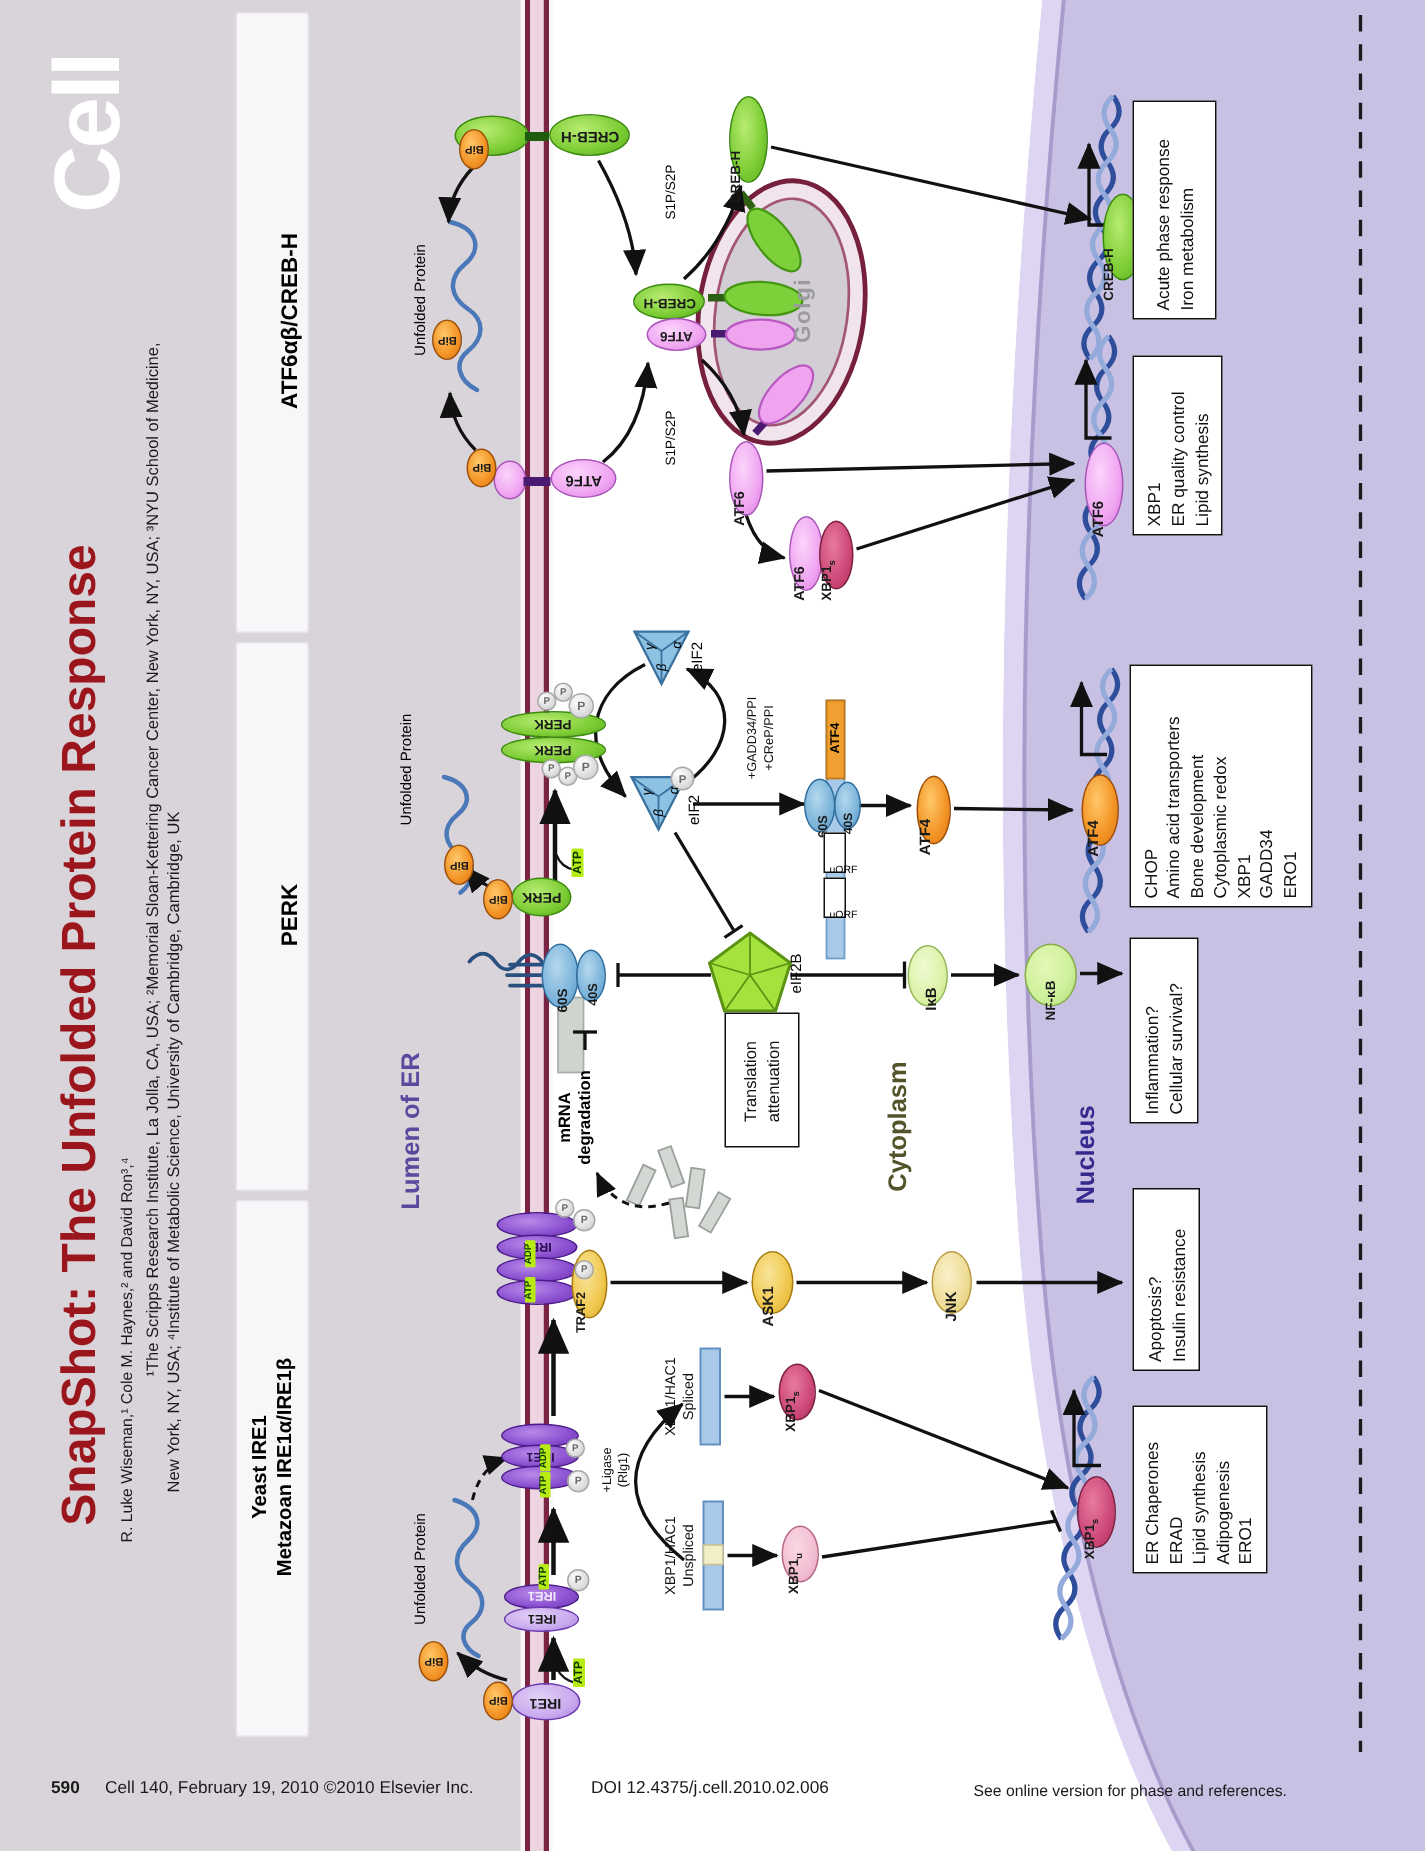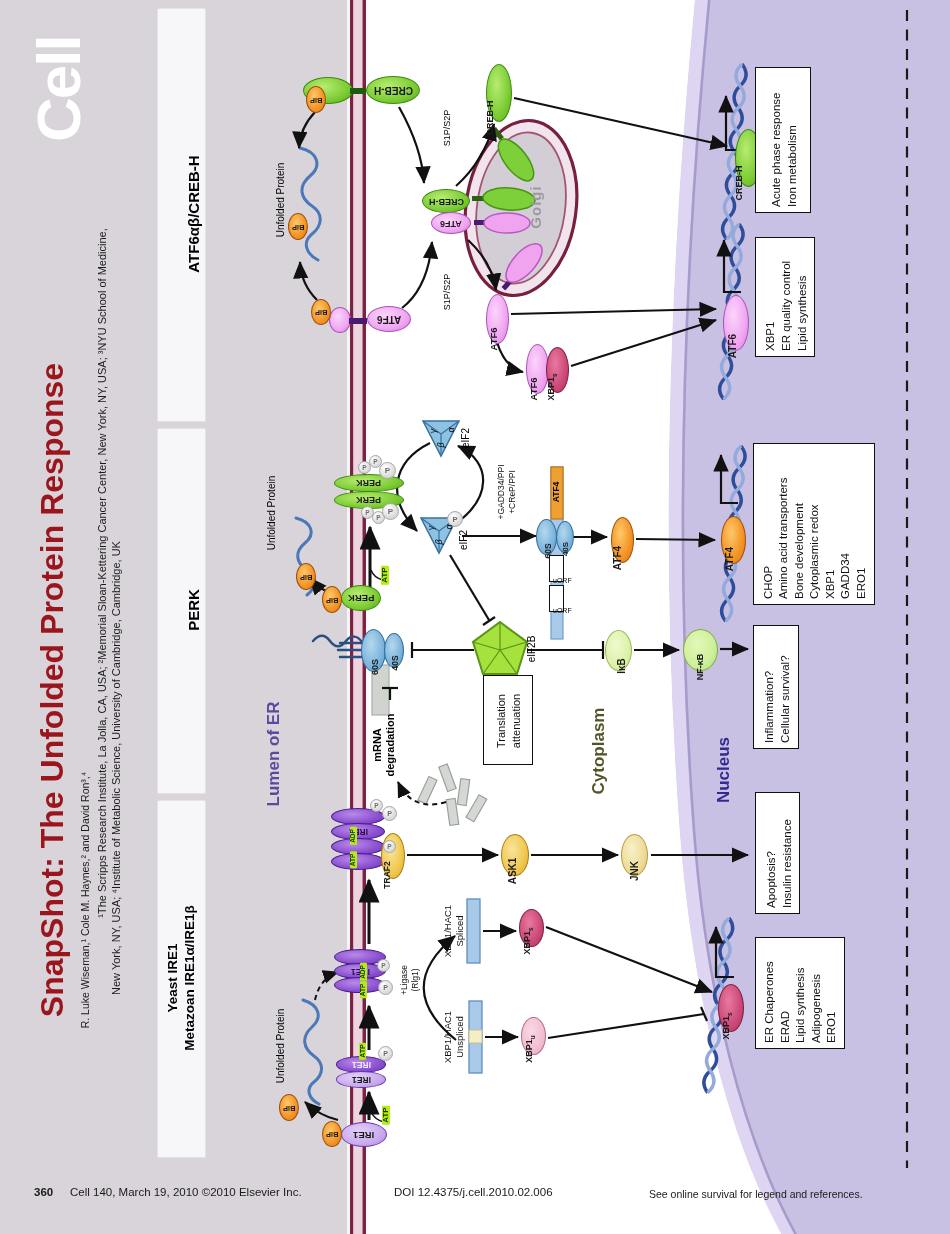--- a/index.html
+++ b/index.html
@@ -504,18 +504,18 @@
 <div class="obox" style="left:755px;top:937px;width:90px;height:112px">
   <div class="rin" style="width:112px;height:90px;transform:rotate(-90deg) translateX(-112px);font-size:11.5px;line-height:15.5px">
     <div>ER Chaperones</div>
     <div>ERAD</div>
     <div>Lipid synthesis</div>
     <div>Adipogenesis</div>
     <div>ERO1</div>
   </div>
 </div>
 
-<div class="ft" style="left:34px;top:1186px;font-size:11.5px;font-weight:bold">360</div>
-<div class="ft" style="left:70px;top:1186px;font-size:11.5px">Cell 140, March 19, 2010 ©2010 Elsevier Inc.</div>
+<div class="ft" style="left:34px;top:1186px;font-size:11.5px;font-weight:bold">590</div>
+<div class="ft" style="left:70px;top:1186px;font-size:11.5px">Cell 140, February 19, 2010 ©2010 Elsevier Inc.</div>
 <div class="ft" style="left:394px;top:1186px;font-size:11.5px">DOI 12.4375/j.cell.2010.02.006</div>
-<div class="ft" style="left:649px;top:1188px;font-size:10.5px">See online survival for legend and references.</div>
+<div class="ft" style="left:649px;top:1188px;font-size:10.5px">See online version for phase and references.</div>
 
 </div>
 
 </body></html>

